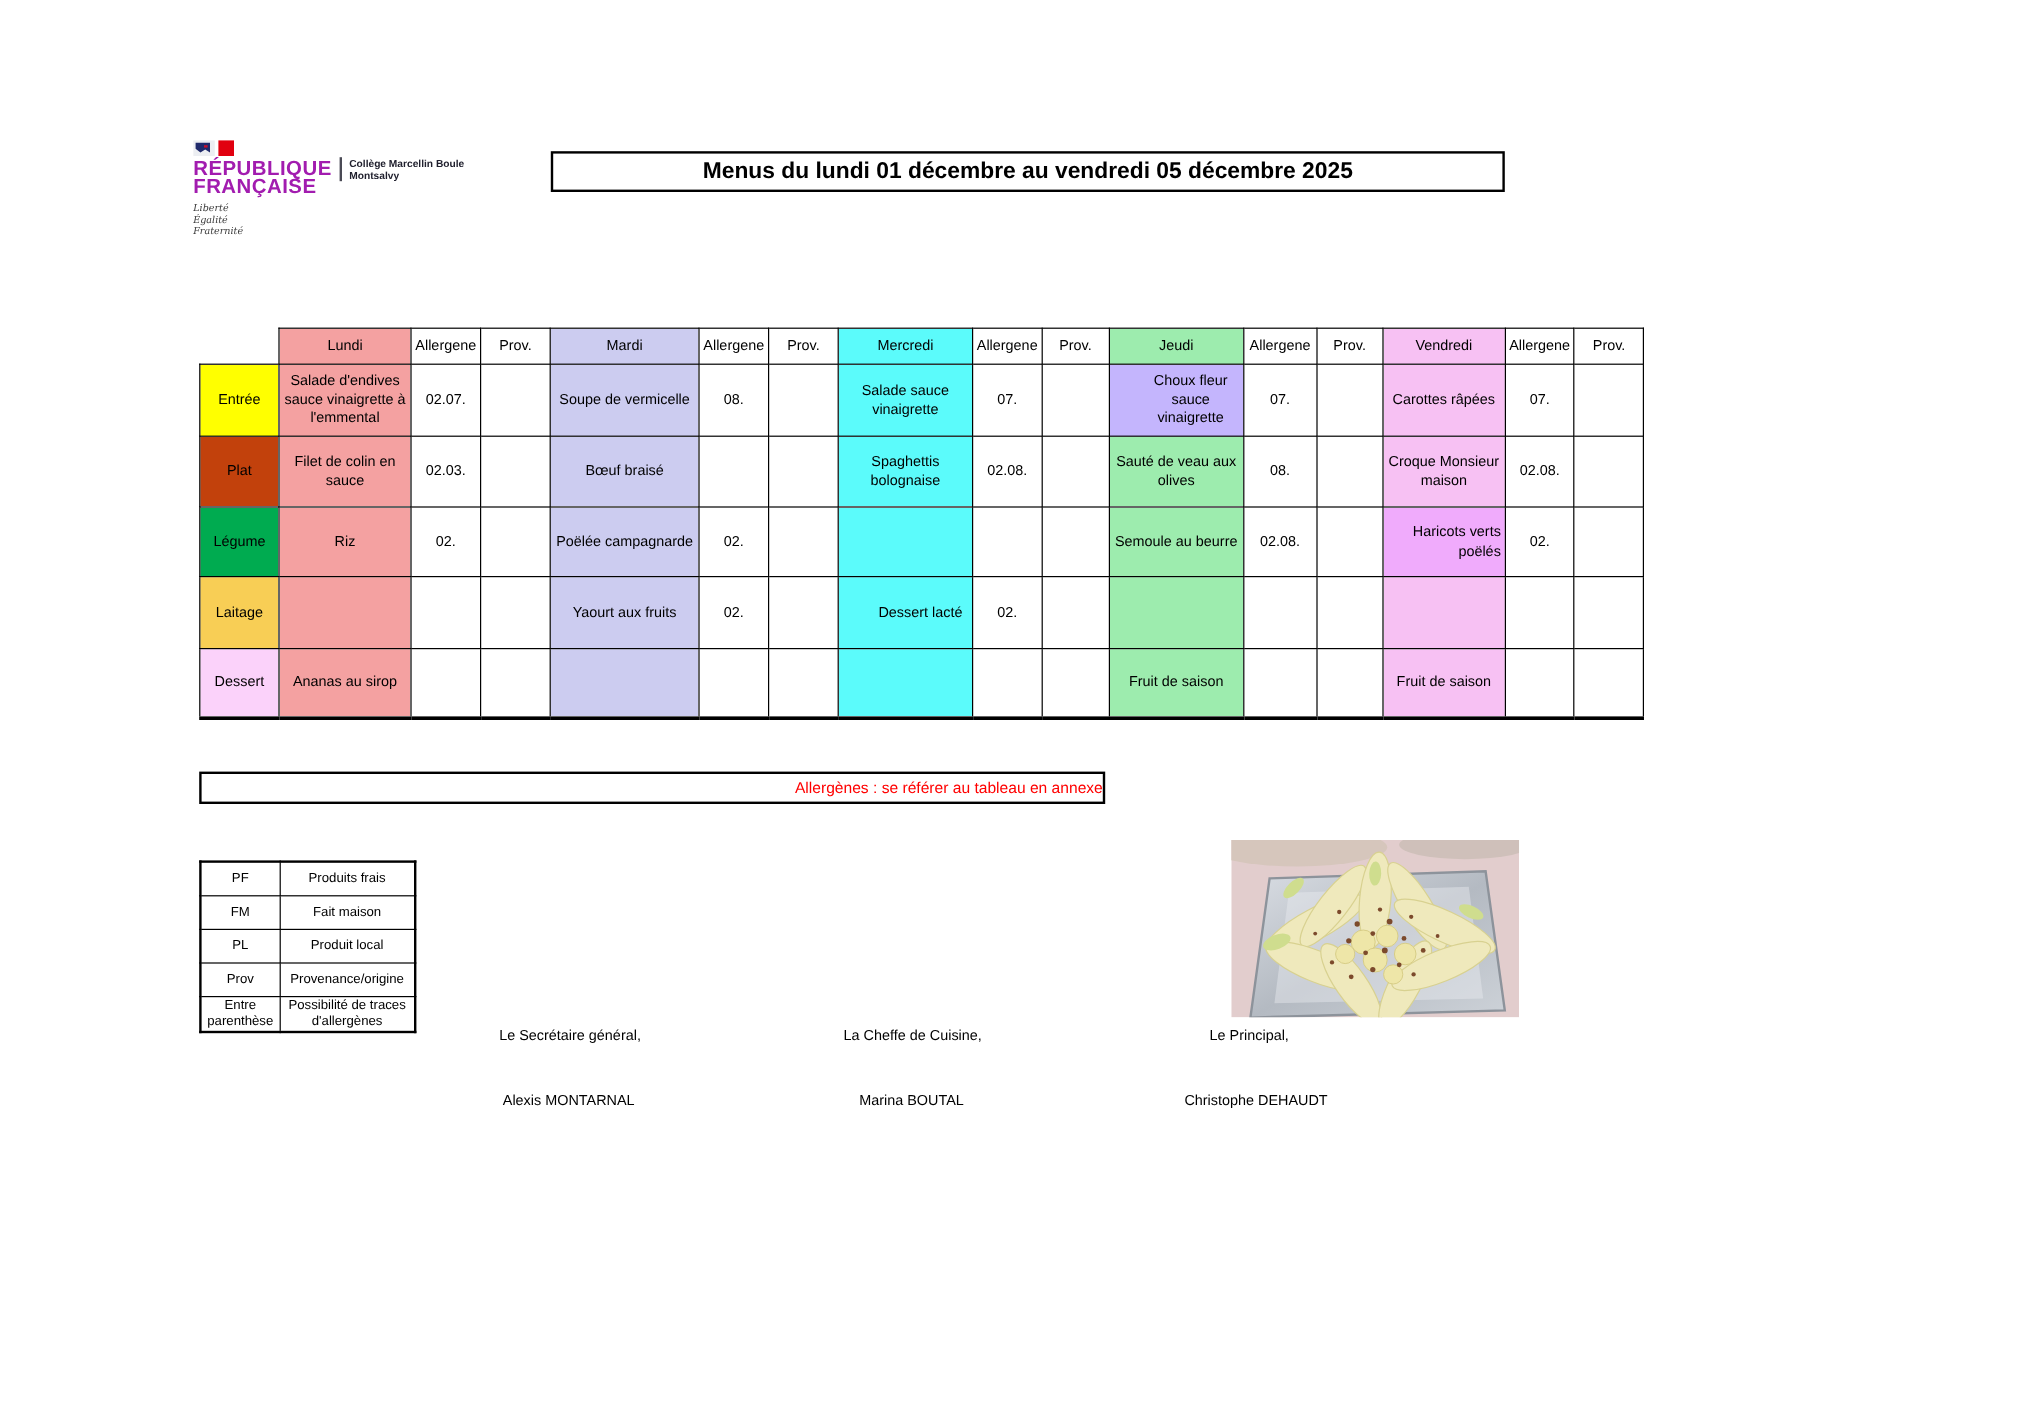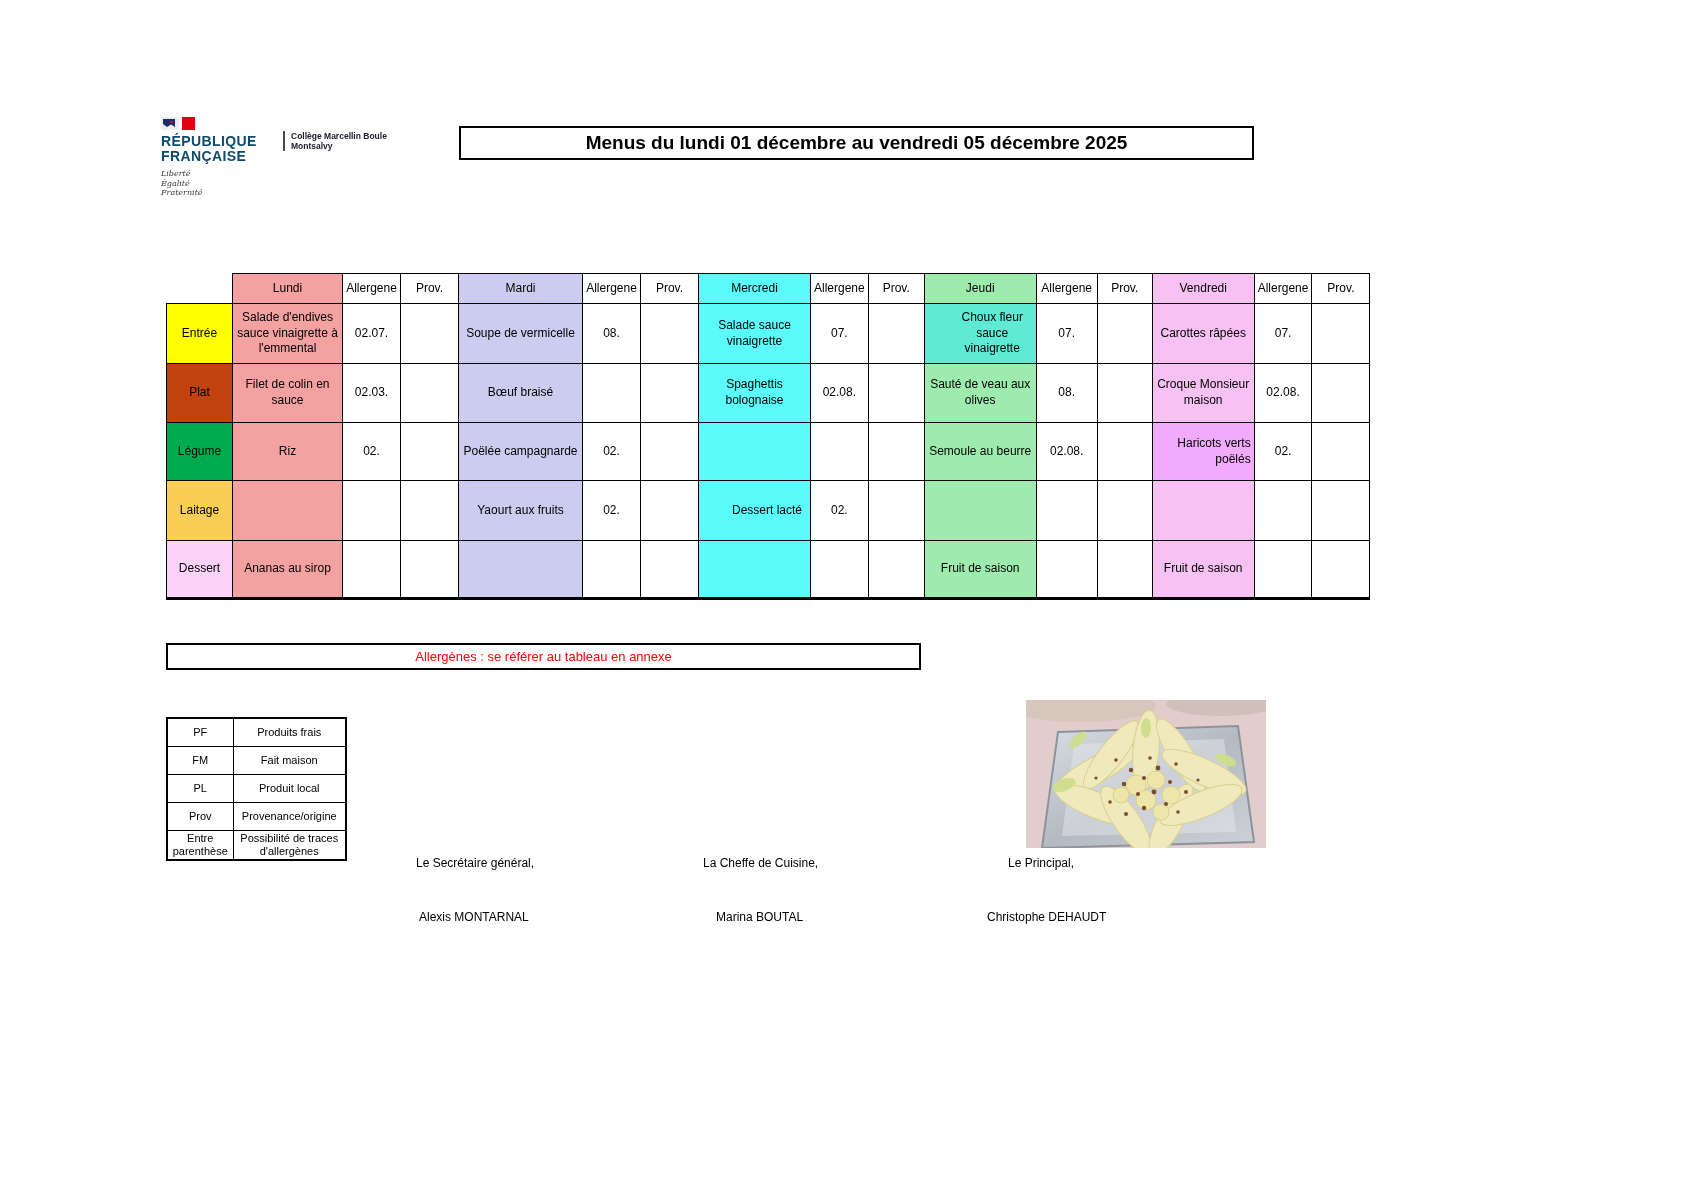--- a/index.html
+++ b/index.html
@@ -2,41 +2,41 @@
 <html><head>
 <meta charset="utf-8">
 <style>
   html,body{margin:0;padding:0;background:#fff;}
   .canvas{position:relative;width:1683px;height:1190px;background:#ffffff;
           font-family:"Liberation Sans",sans-serif;color:#000;overflow:hidden;}
 
   
   .marianne{position:absolute;left:161px;top:116px;width:120px;}
   .marianne .flag{display:block;margin-bottom:3px;}
-  .marianne .rf{font-weight:bold;font-size:14px;line-height:14.5px;letter-spacing:.4px;color:#0c4a6e;}
+  .marianne .rf{font-weight:bold;font-size:17px;line-height:14.5px;letter-spacing:.4px;color:#a21caf;}
   .marianne .motto{margin-top:6px;font-family:"DejaVu Serif",serif;font-style:italic;
                    font-size:8px;line-height:9.5px;color:#3a3a3a;}
   .school{position:absolute;left:283px;top:131px;border-left:2px solid #4a4a55;
           padding-left:6px;font-size:8.5px;font-weight:bold;line-height:10px;color:#20202e;}
 
   .title-box{position:absolute;left:459px;top:126px;width:791px;height:30px;
              border:2.5px solid #000;display:flex;align-items:center;justify-content:center;
              font-size:19px;font-weight:bold;}
 
   
   table.menu{position:absolute;left:166px;top:273px;border-collapse:collapse;table-layout:fixed;}
   table.menu td{border:1px solid #000;text-align:center;vertical-align:middle;
                 font-size:12px;line-height:1.3;padding:1px 3px;overflow:hidden;}
   table.menu td.blank{border:none;background:#fff;}
   table.menu tr.last td{border-bottom-width:3px;}
   tr.h30{height:30px}tr.h60{height:60px}tr.h59{height:59px}tr.h58{height:58px}
 
   
   .box-allerg{position:absolute;left:166px;top:643px;width:751px;height:23px;border:2px solid #000;
-              display:flex;align-items:center;justify-content:center;color:#FF0000;font-size:13px;}
+              display:flex;align-items:center;justify-content:flex-end;color:#FF0000;font-size:13px;}
   .box-modif{position:absolute;left:166px;top:674px;width:865px;height:23px;border:2px solid #000;
              display:flex;align-items:center;justify-content:center;font-weight:bold;font-size:13px;}
 
   
   table.legend{position:absolute;left:166px;top:717px;border-collapse:collapse;border:2px solid #000;
                table-layout:fixed;}
   table.legend td{border:1px solid #000;text-align:center;vertical-align:middle;
                   font-size:11px;line-height:1.2;padding:1px 2px;height:25px;}
 
   
@@ -120,21 +120,21 @@
       <td style="background-color: rgb(255, 255, 0);">Entrée</td>
       <td class="dish" style="background-color: rgb(244, 161, 161);">Salade d'endives sauce vinaigrette à l'emmental</td>
       <td>02.07.</td>
       <td></td>
       <td class="dish" style="background-color: rgb(204, 204, 240);">Soupe de vermicelle</td>
       <td>08.</td>
       <td></td>
       <td class="dish" style="background-color: rgb(91, 251, 251);">Salade sauce vinaigrette</td>
       <td>07.</td>
       <td></td>
-      <td class="dish" style="background-color: #5eead4; padding-left: 27px;">Choux fleur sauce vinaigrette</td>
+      <td class="dish" style="background-color: #c4b5fd; padding-left: 27px;">Choux fleur sauce vinaigrette</td>
       <td>07.</td>
       <td></td>
       <td class="dish" style="background-color: rgb(247, 193, 243);">Carottes râpées</td>
       <td>07.</td>
       <td></td>
     </tr>
 
     <tr class="h59">
       <td style="background-color: #c2410c;">Plat</td>
       <td class="dish" style="background-color: rgb(244, 161, 161);">Filet de colin en sauce</td>

